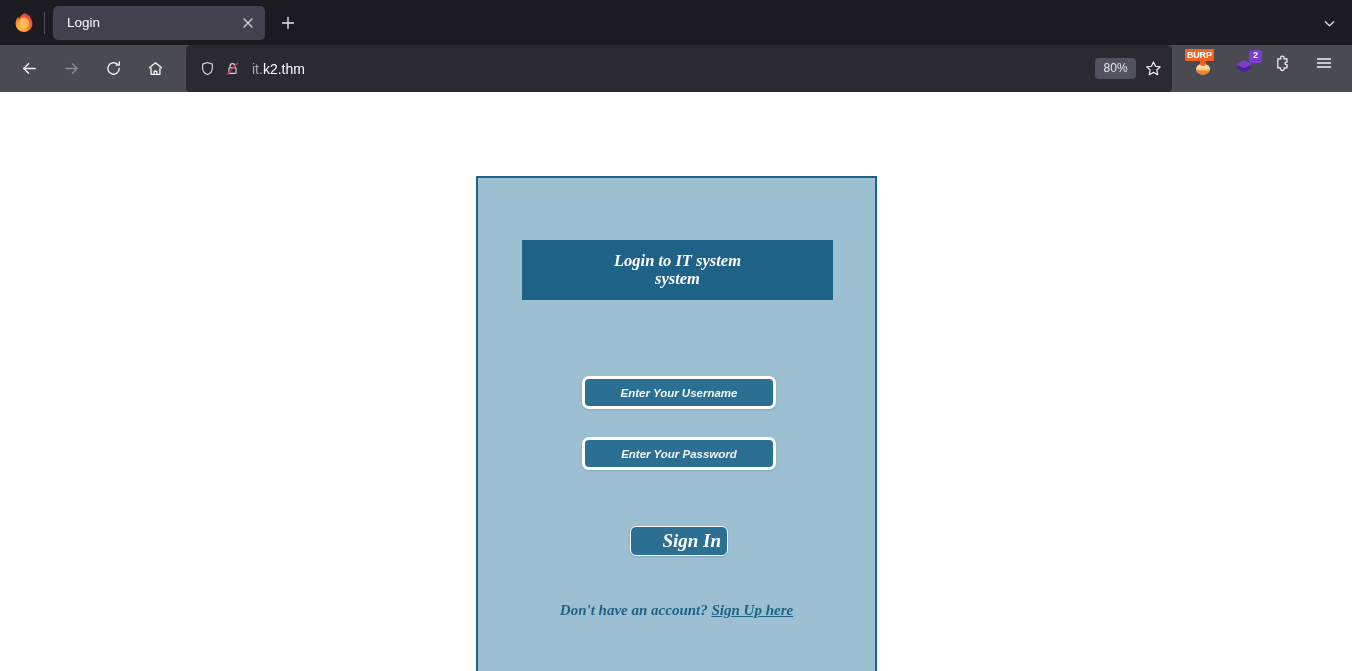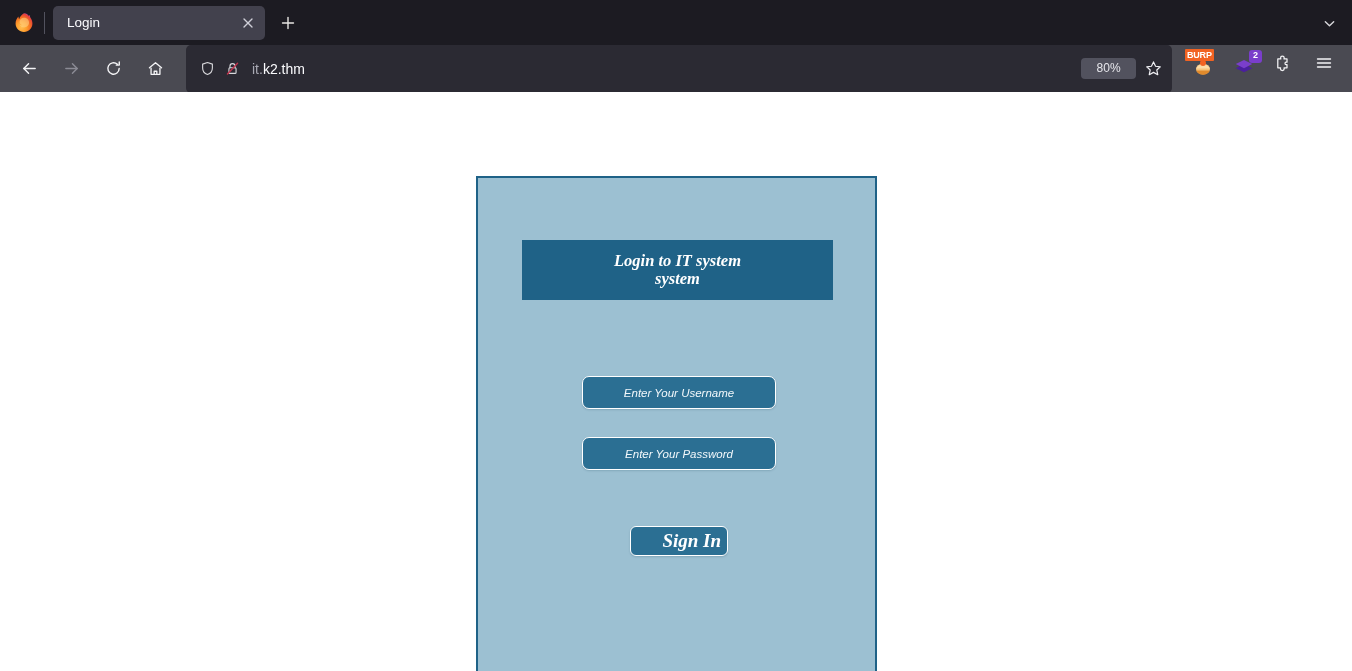--- a/index.html
+++ b/index.html
@@ -76,21 +76,21 @@
     display: flex; align-items: center; justify-content: center;
     flex: 0 0 22px;
   }
   .url-text {
     flex: 1 1 auto; color: #fbfbfe; font-size: 14px;
     margin-left: 6px; white-space: nowrap; overflow: hidden;
   }
   .url-text .dim { color: #a9a9b4; }
   .zoom-badge {
     background: #52525e; color: #e6e6eb; font-size: 12px;
-    border-radius: 4px; padding: 3px 15px 4px; margin-right: 2px;
+    border-radius: 4px; padding: 3px 8px 4px; margin-right: 2px;
     flex: 0 0 auto; letter-spacing: .2px;
   }
   .star-btn {
     width: 26px; height: 26px; margin-left: 2px; margin-right: 2px;
     display: flex; align-items: center; justify-content: center;
     color: #f0f0f4; flex: 0 0 26px;
   }
   .ext-group { display: flex; align-items: center; }
   .extbtn {
     width: 30px; height: 30px; margin: 0 5px;
@@ -136,25 +136,25 @@
     color: #ffffff;
     font-family: "Liberation Serif", serif;
     font-weight: bold; font-style: italic;
     font-size: 16.5px; line-height: 18.5px;
     white-space: pre-line;
   }
   .field {
     position: absolute; left: 104px;
     width: 194px; height: 33px;
     background: #2b6f93;
-    border: 1px solid #ffffff;
+    border: 3px solid #ffffff;
     border-radius: 7px;
     color: #ffffff;
     font-family: "Liberation Sans", sans-serif;
-    font-weight: normal; font-style: italic;
+    font-weight: bold; font-style: italic;
     font-size: 11.5px;
     text-align: center;
     padding: 0 4px;
     box-shadow: 0 1px 2px rgba(20,60,85,.18);
   }
   .field::placeholder { color: #f2f8fb; opacity: 1; }
   .field-username { top: 198px; }
   .field-password { top: 259px; }
 
   .signin-btn {
@@ -320,17 +320,20 @@
         <div class="card-header-text">Login to IT system
 system</div>
       </div>
 
       <input class="field field-username" type="text" placeholder="Enter Your Username" style="">
 
       <input class="field field-password" type="password" placeholder="Enter Your Password" style="">
 
       <button class="signin-btn">Sign In</button>
 
+      <div class="signup-row">
+        <span>Don't have an account? </span><a class="signup-link" href="#">Sign Up here</a>
+      </div>
 
     </div>
   </div>
 
 </div>
 
 </body></html>

